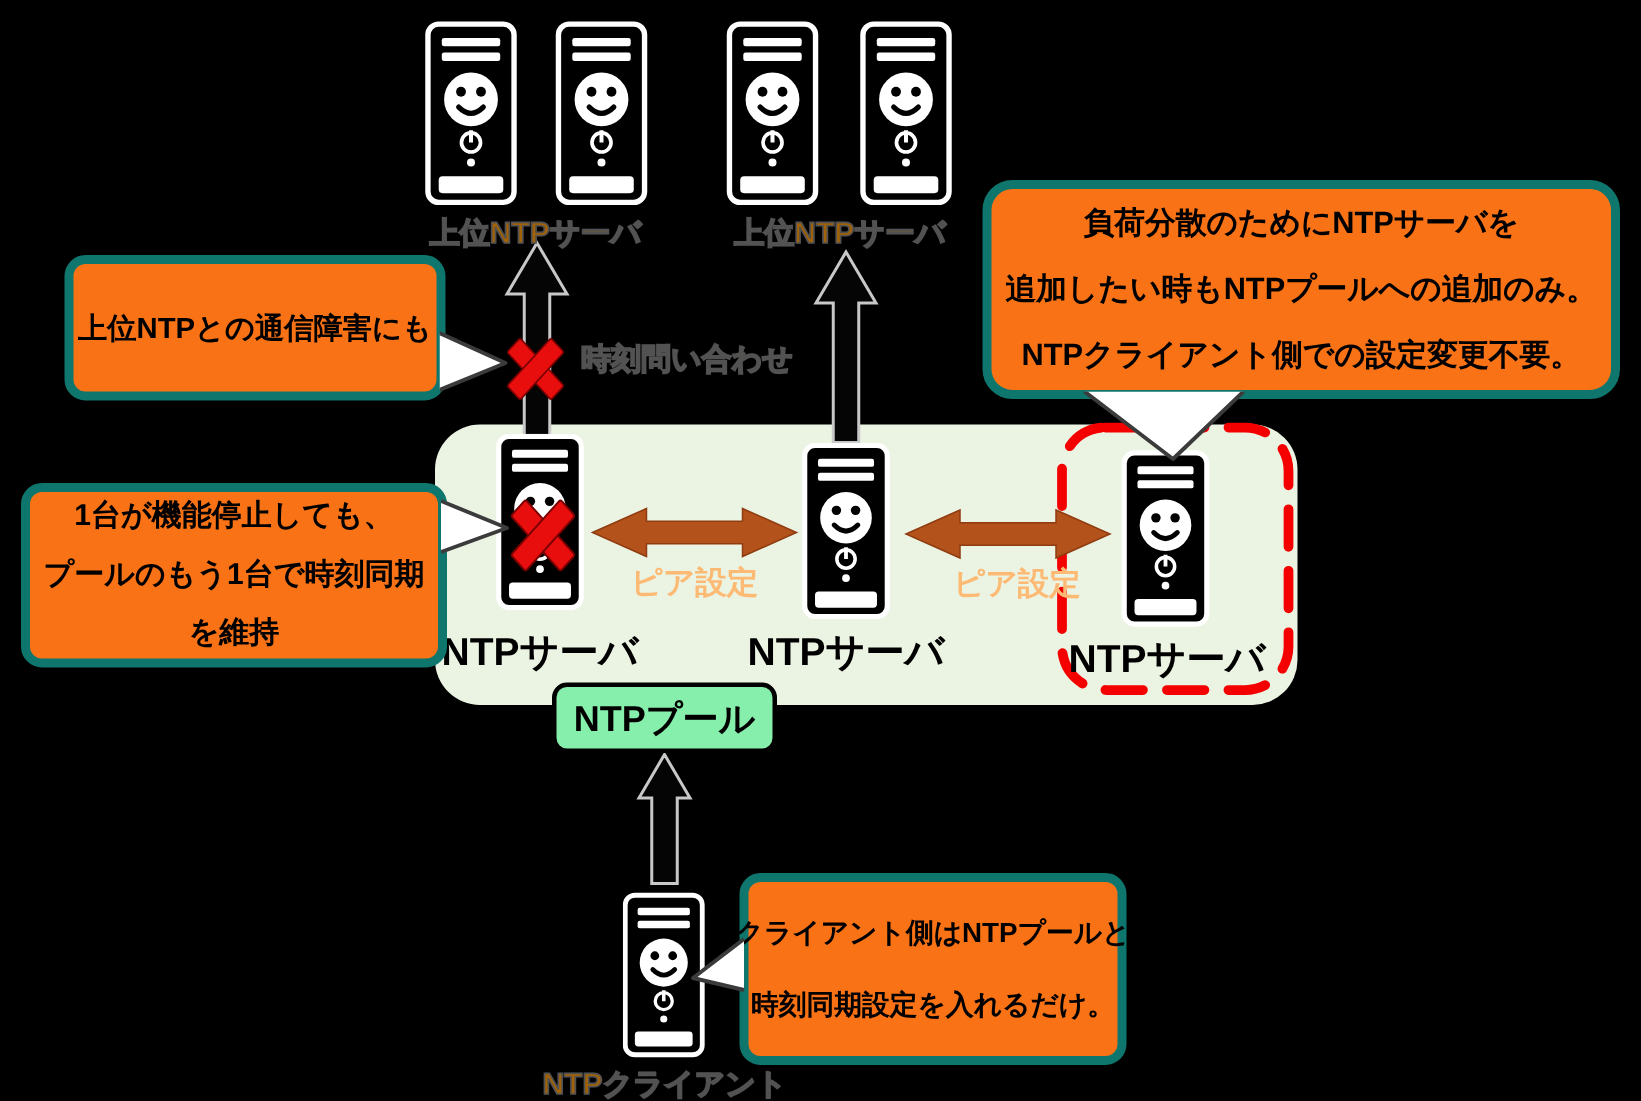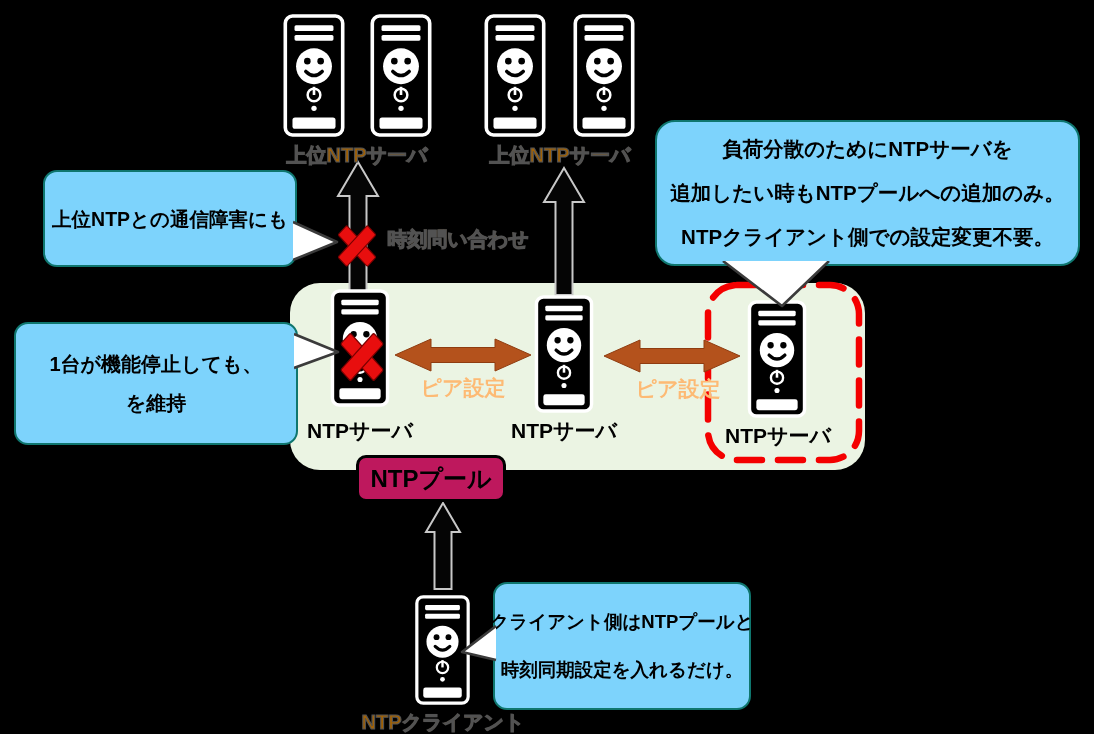--- a/index.html
+++ b/index.html
@@ -3,48 +3,48 @@
 <meta charset="utf-8">
 <style>
   html,body{margin:0;padding:0;background:#000;}
   #canvas{
     position:relative;width:1094px;height:734px;background:#000;overflow:hidden;
     font-family:"Liberation Sans","DejaVu Sans",sans-serif;
   }
   .abs{position:absolute;}
   
   .bubble{
-    position:absolute;background:#7dd3fc;border:2px solid #0f766e;border-radius:16px;
+    position:absolute;background:#f97316;border:6px solid #0f766e;border-radius:16px;
     display:flex;flex-direction:column;justify-content:center;align-items:center;
     text-align:center;color:#000;font-weight:800;z-index:5;box-sizing:border-box;
   }
   .bubble .ln{display:block;white-space:nowrap;}
   .tail{position:absolute;z-index:6;}
   
   .ghost{
     position:absolute;color:#a16207;font-weight:800;white-space:nowrap;z-index:3;
     -webkit-text-stroke:1.1px #525252;text-shadow:0 0 1px #4a4a4a;
     transform:translateX(-50%);
   }
   
   .plabel{
-    position:absolute;color:#000;font-weight:800;font-size:21px;white-space:nowrap;
+    position:absolute;color:#000;font-weight:800;font-size:26px;white-space:nowrap;
     transform:translateX(-50%);z-index:4;
   }
   .peer-label{
     position:absolute;color:#fdba74;font-weight:800;font-size:21px;white-space:nowrap;
     transform:translateX(-50%);z-index:4;
   }
   .pool-panel{
     position:absolute;left:290px;top:283px;width:575px;height:187px;
     background:#ebf4e3;border-radius:30px;z-index:1;
   }
   .pool-name-box{
-    position:absolute;left:356px;top:455px;width:150px;height:47px;
-    background:#be185d;border:3px solid #000;border-radius:10px;z-index:7;
+    position:absolute;left:368px;top:455px;width:150px;height:47px;
+    background:#86efac;border:3px solid #000;border-radius:10px;z-index:7;
     display:flex;align-items:center;justify-content:center;
     font-size:24px;font-weight:800;color:#000;box-sizing:border-box;
   }
   svg{display:block;}
 </style>
 </head>
 <body>
 
 <div id="canvas">
 
@@ -143,20 +143,21 @@
 
   <div class="bubble" style="left:43px;top:170px;width:254px;height:97px;font-size:19.5px;line-height:40px;border-radius:14px">
     <span class="ln">上位NTPとの通信障害にも</span>
   </div>
   <svg class="tail" style="left:293px;top:216px" width="48" height="50" viewBox="0 0 48 50">
     <path d="M0,6 L44,26 L0,44" fill="#fff" stroke="#3b3b3b" stroke-width="2.6" stroke-linejoin="round"></path>
   </svg>
 
   <div class="bubble" style="left:14px;top:322px;width:284px;height:123px;font-size:20px;line-height:39px;border-radius:14px">
     <span class="ln">1台が機能停止しても、</span>
+    <span class="ln">プールのもう1台で時刻同期</span>
     <span class="ln">を維持</span>
   </div>
   <svg class="tail" style="left:294px;top:328px" width="48" height="46" viewBox="0 0 48 46">
     <path d="M0,6 L44,24 L0,40" fill="#fff" stroke="#3b3b3b" stroke-width="2.6" stroke-linejoin="round"></path>
   </svg>
 
   <div class="bubble" style="left:655px;top:120px;width:425px;height:146px;font-size:20.5px;line-height:44px;border-radius:20px">
     <span class="ln">負荷分散のためにNTPサーバを</span>
     <span class="ln">追加したい時もNTPプールへの追加のみ。</span>
     <span class="ln">NTPクライアント側での設定変更不要。</span>

